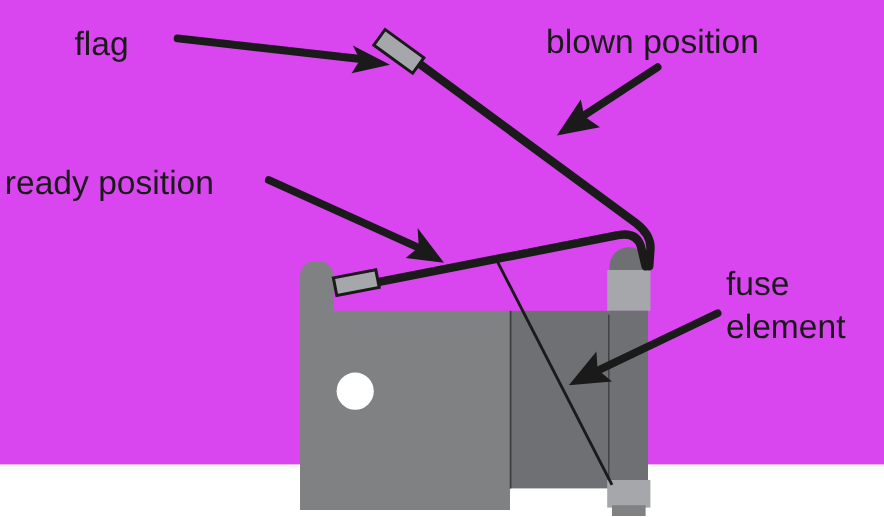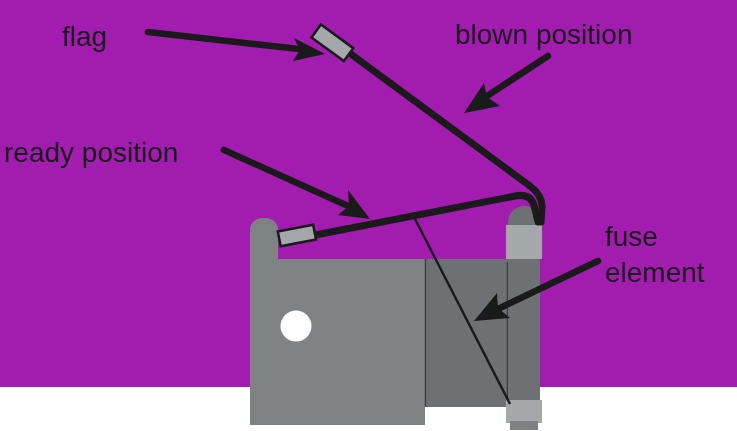--- a/index.html
+++ b/index.html
@@ -10,21 +10,21 @@
   body {
     width: 737px;
     height: 431px;
     overflow: hidden;
     font-family: "Liberation Sans", sans-serif;
   }
   #diagram-root {
     position: relative;
     width: 737px;
     height: 387px;
-    background: #a21caf;
+    background: #d946ef;
   }
   svg.diagram {
     display: block;
     width: 737px;
     height: 431px;
   }
   text.label {
     font-family: "Liberation Sans", sans-serif;
     font-size: 28px;
     fill: #1a1a1a;

